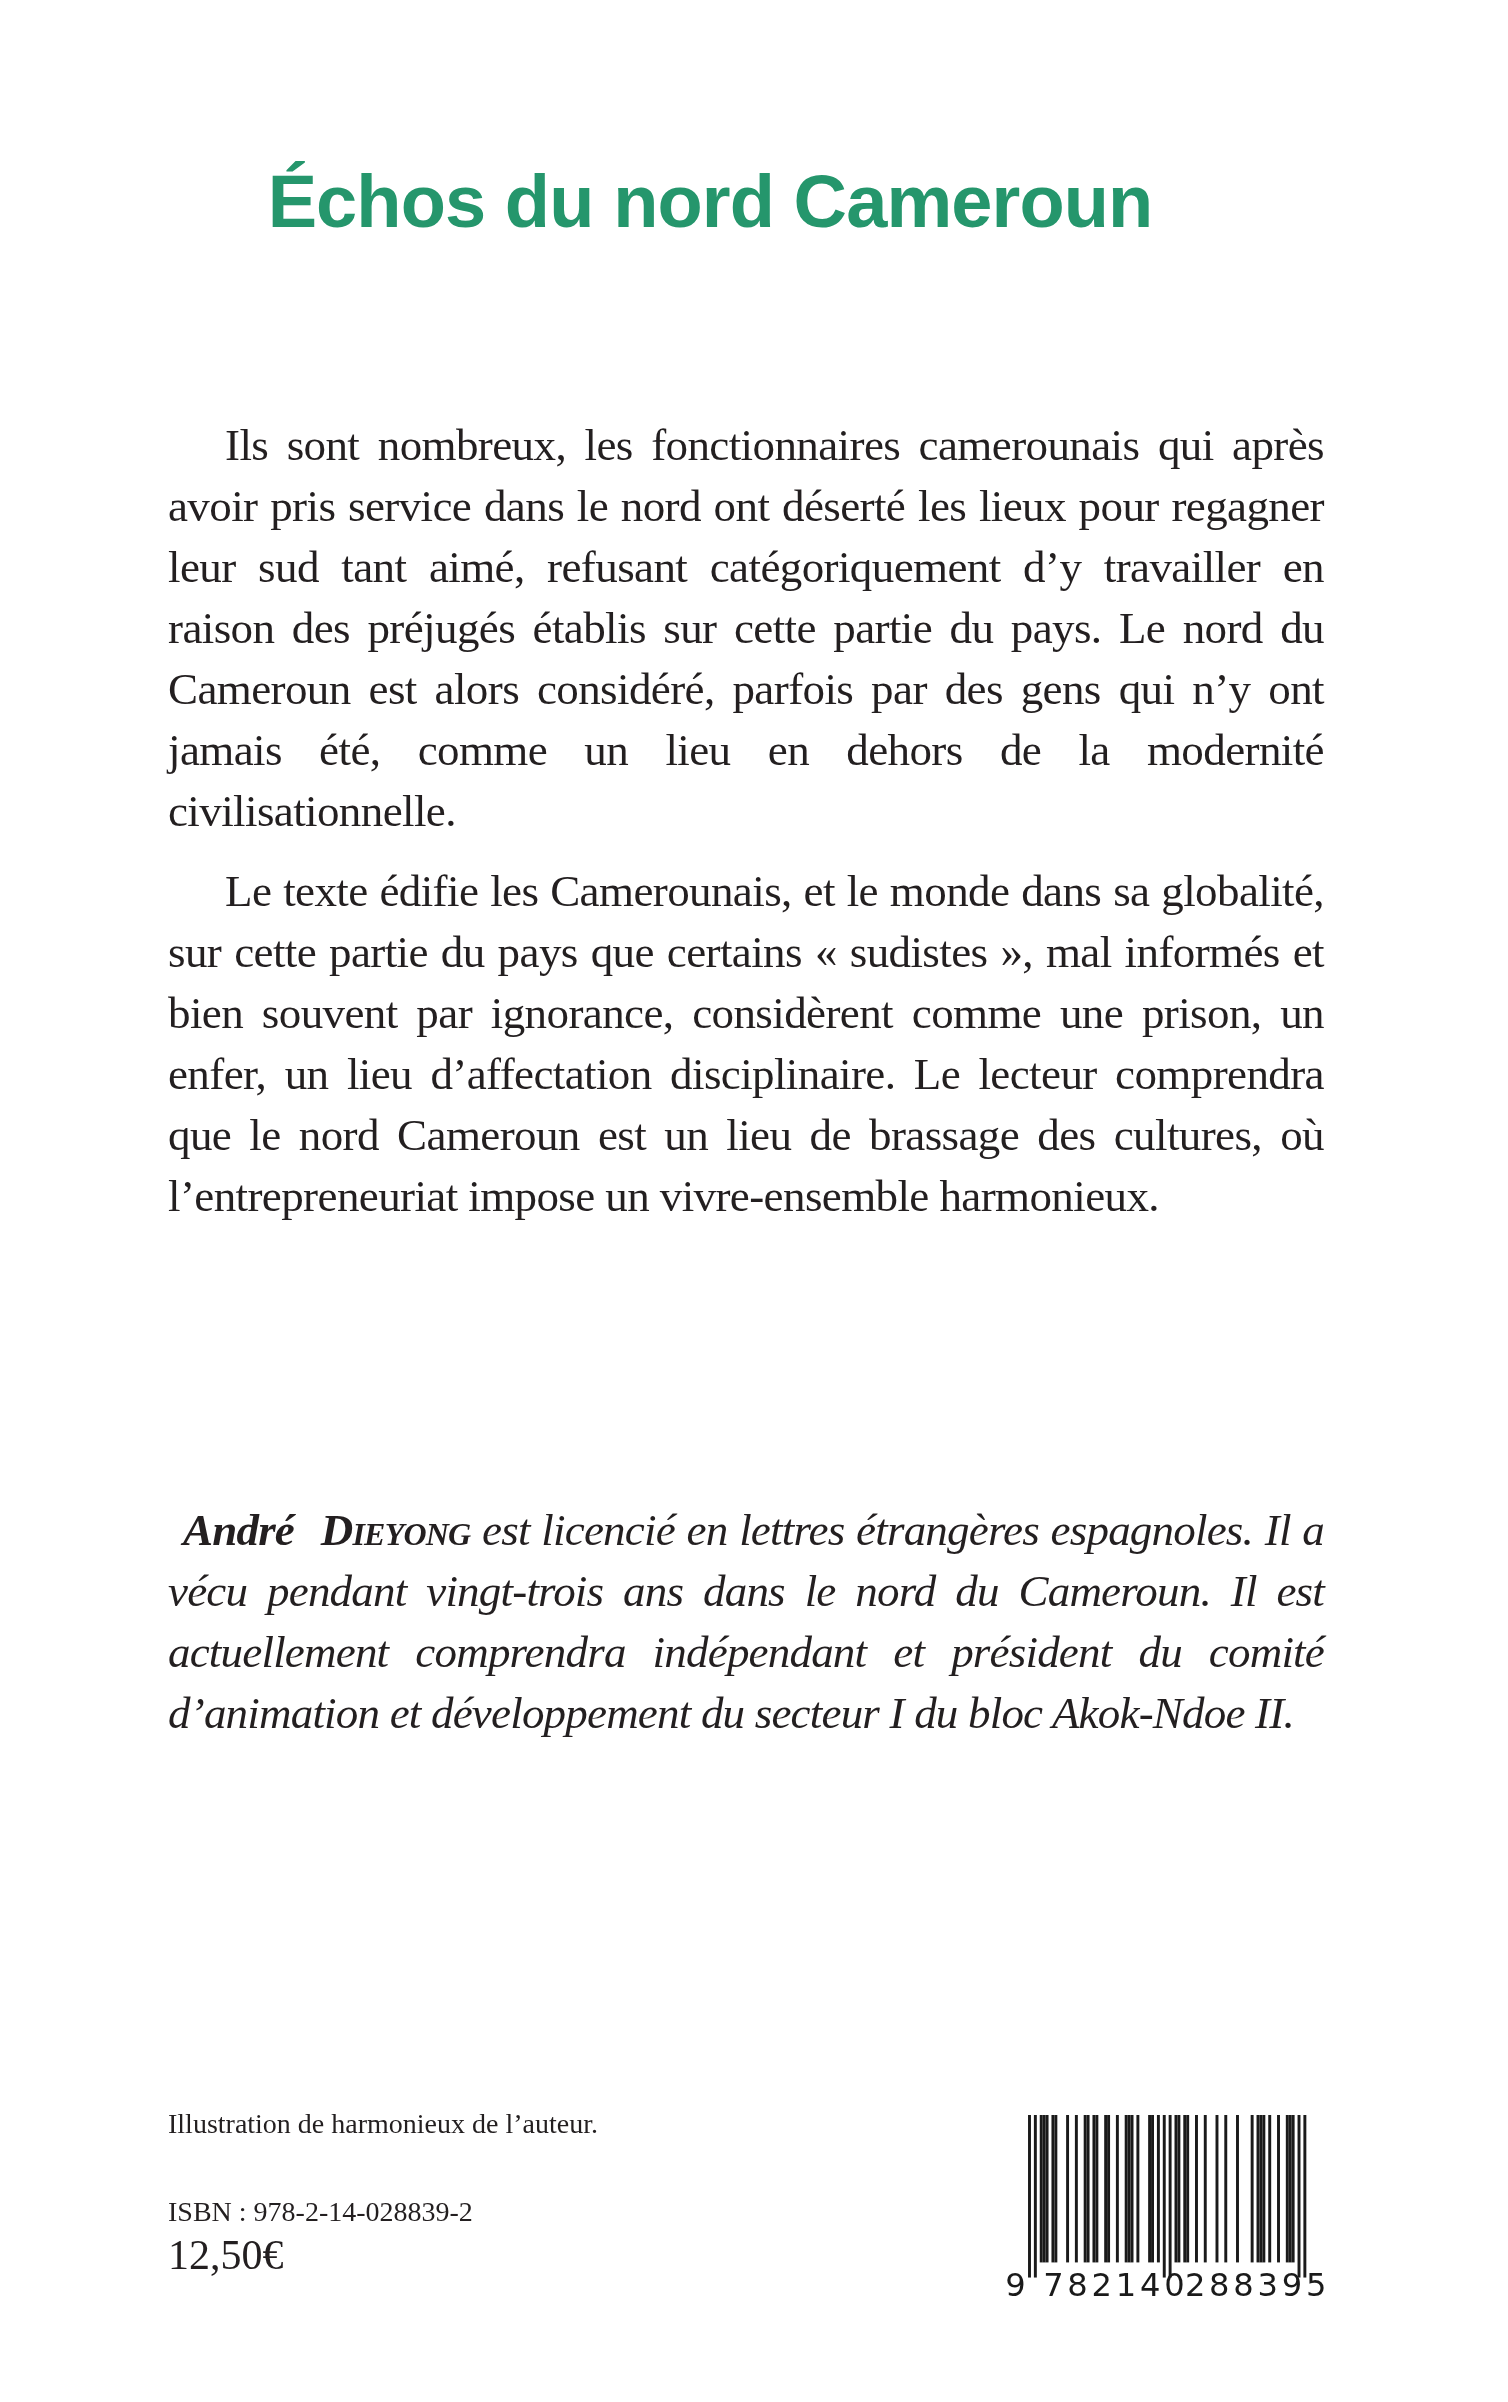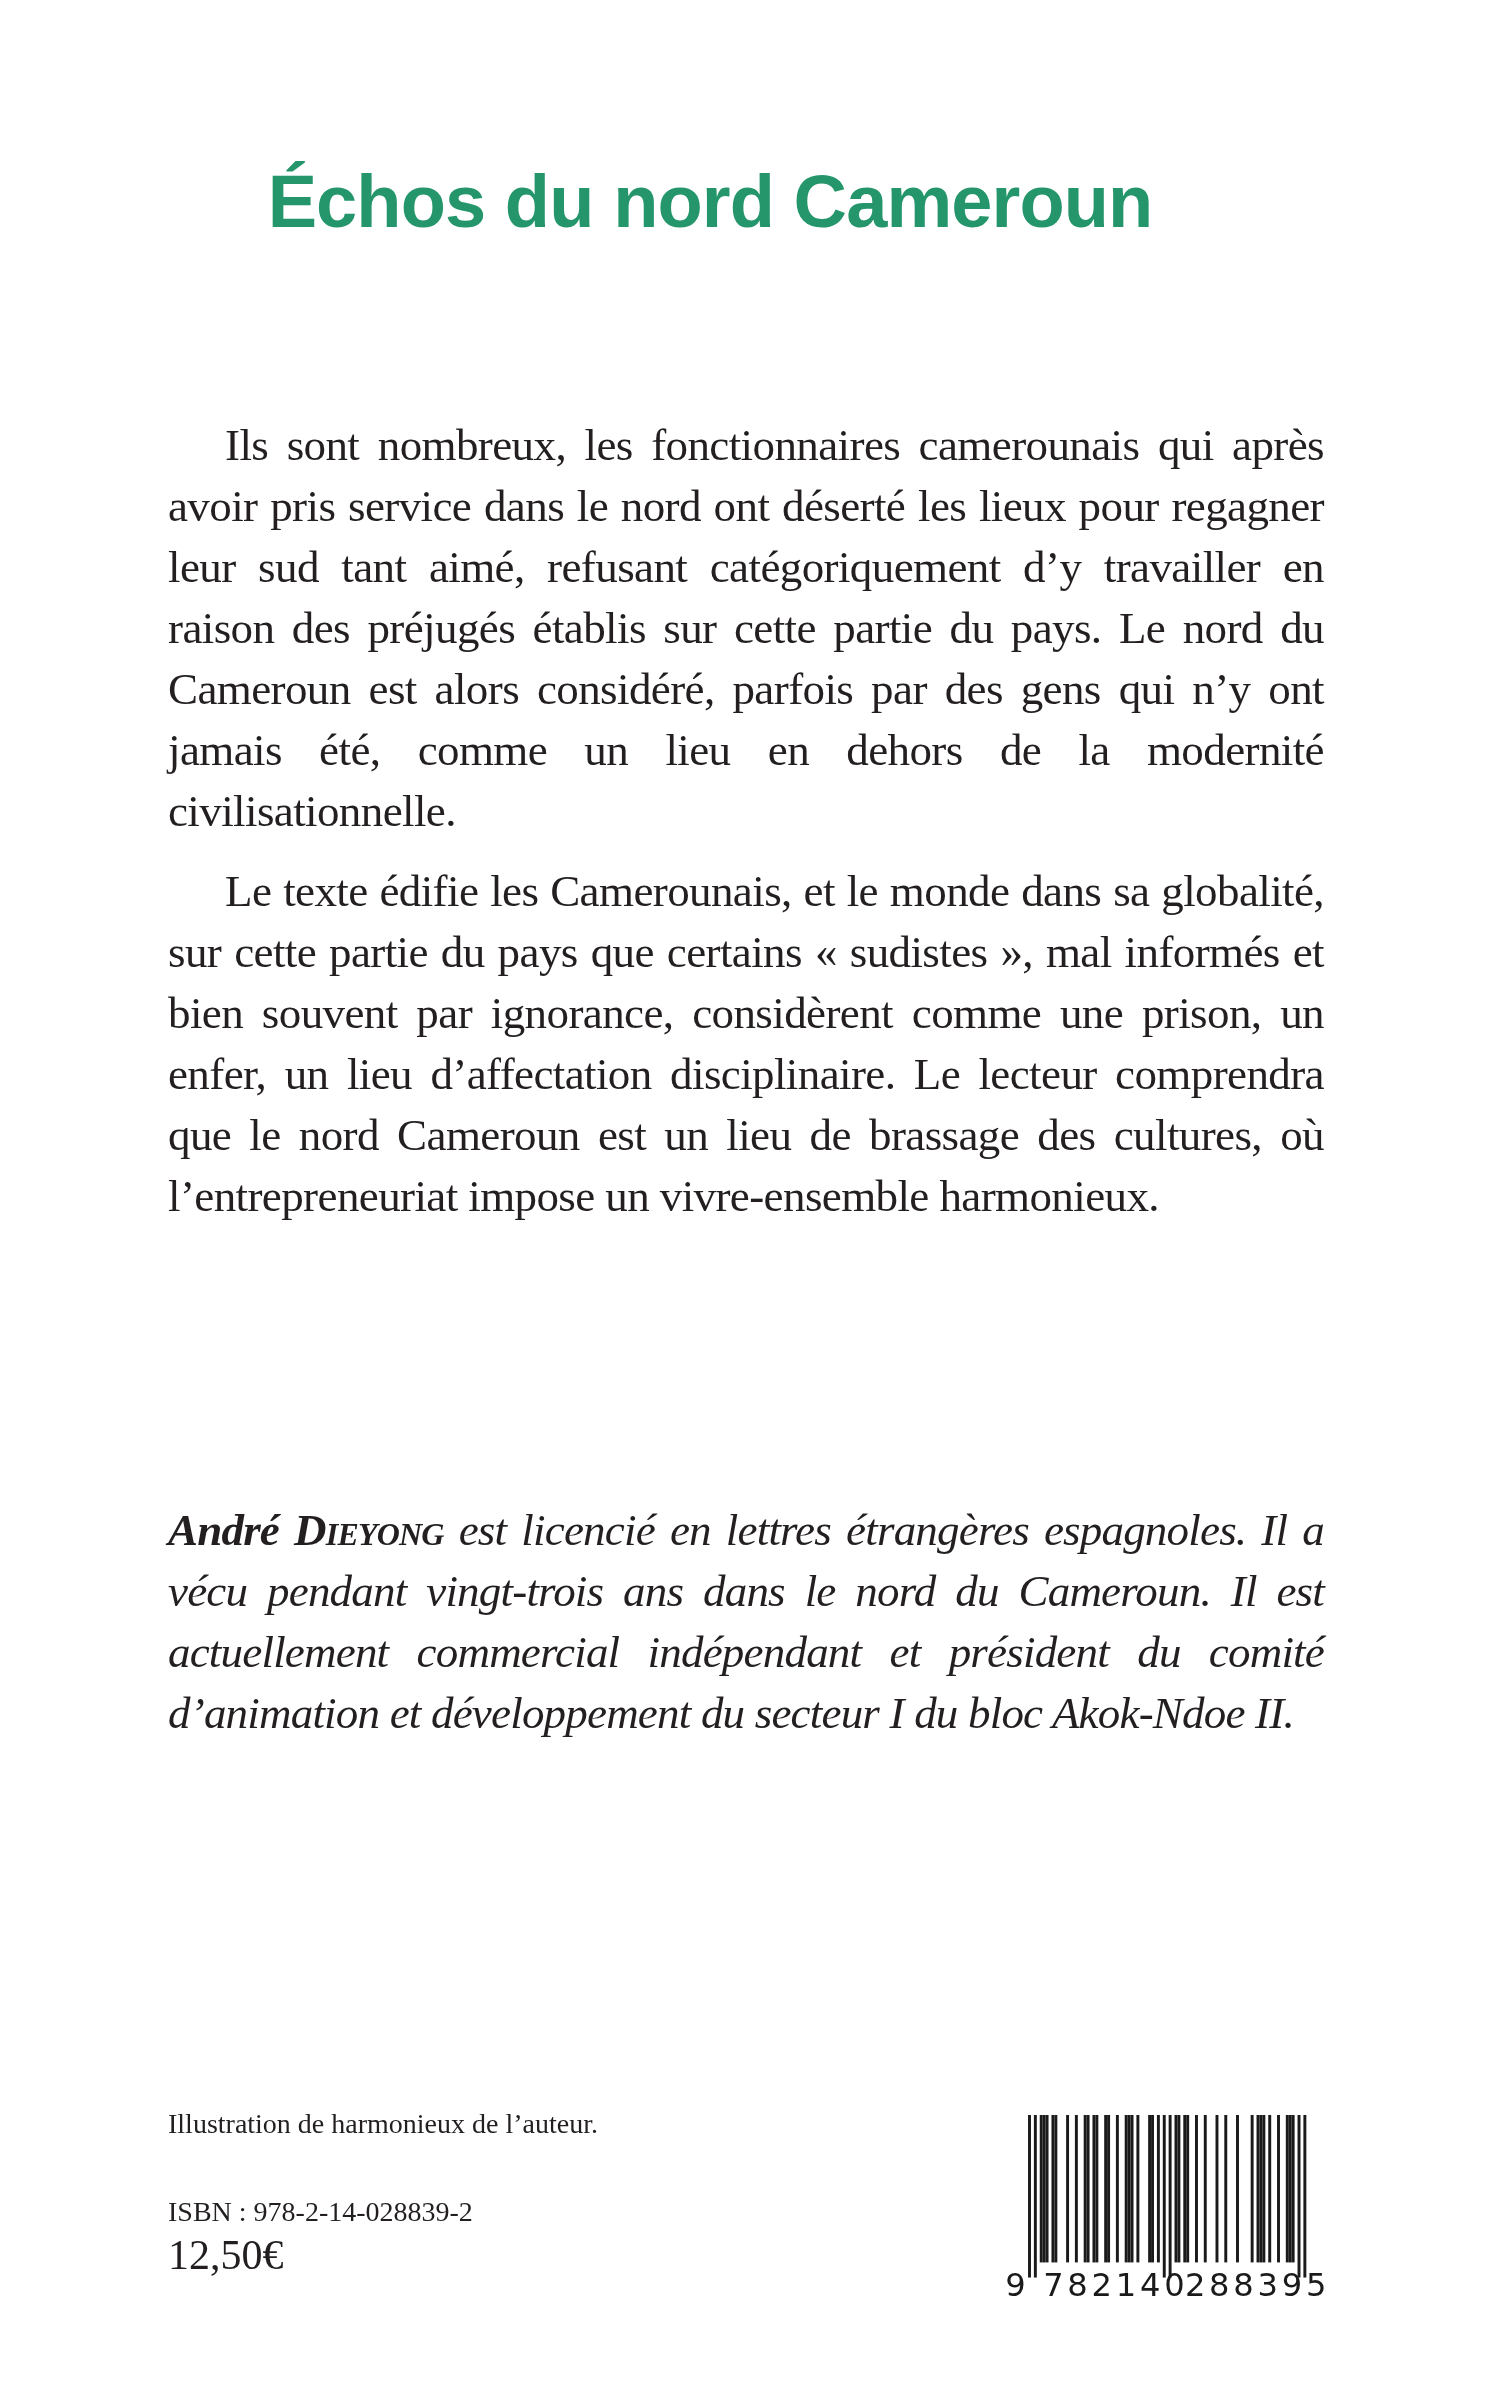--- a/index.html
+++ b/index.html
@@ -49,20 +49,21 @@
     width: 1156px;
     top: 1500px;
     font-size: 45px;
     line-height: 61px;
     font-style: italic;
     text-align: justify;
     letter-spacing: -0.8px;
   }
   .bio .author-name {
     font-weight: bold;
+    margin-left: 15px;
   }
   .bio .author-surname {
     font-variant: small-caps;
   }
   .credit {
     position: absolute;
     left: 168px;
     top: 2107px;
     font-size: 28px;
     line-height: 34px;
@@ -95,21 +96,21 @@
 </head>
 <body>
 
 <div class="title">Échos du nord Cameroun</div>
 
 <div class="body-text">
   <p>Ils sont nombreux, les fonctionnaires camerounais qui après avoir pris service dans le nord ont déserté les lieux pour regagner leur sud tant aimé, refusant catégoriquement d’y travailler en raison des préjugés établis sur cette partie du pays. Le nord du Cameroun est alors considéré, parfois par des gens qui n’y ont jamais été, comme un lieu en dehors de la modernité civilisationnelle.</p>
   <p>Le texte édifie les Camerounais, et le monde dans sa globalité, sur cette partie du pays que certains « sudistes », mal informés et bien souvent par ignorance, considèrent comme une prison, un enfer, un lieu d’affectation disciplinaire. Le lecteur comprendra que le nord Cameroun est un lieu de brassage des cultures, où l’entrepreneuriat impose un vivre-ensemble harmonieux.</p>
 </div>
 
-<div class="bio"><span class="author-name">André</span> <span class="author-name author-surname">Dieyong</span><span> est licencié en lettres étrangères espagnoles. Il a vécu pendant vingt-trois ans dans le nord du Cameroun. Il est actuellement commercial indépendant et président du comité d’animation et développement du secteur I du bloc Akok-Ndoe II.</span></div>
+<div class="bio"><span class="author-name">André</span> <span class="author-name author-surname">Dieyong</span><span> est licencié en lettres étrangères espagnoles. Il a vécu pendant vingt-trois ans dans le nord du Cameroun. Il est actuellement comprendra indépendant et président du comité d’animation et développement du secteur I du bloc Akok-Ndoe II.</span></div>
 
 <div class="credit">Illustration de harmonieux de l’auteur.</div>
 
 <div class="isbn">ISBN : 978-2-14-028839-2</div>
 
 <div class="price">12,50€</div>
 
 <div class="barcode">
   <svg id="barcode-svg" width="322" height="189" viewBox="0 0 340 200">
     <g id="bars" fill="#1a1a1a">

